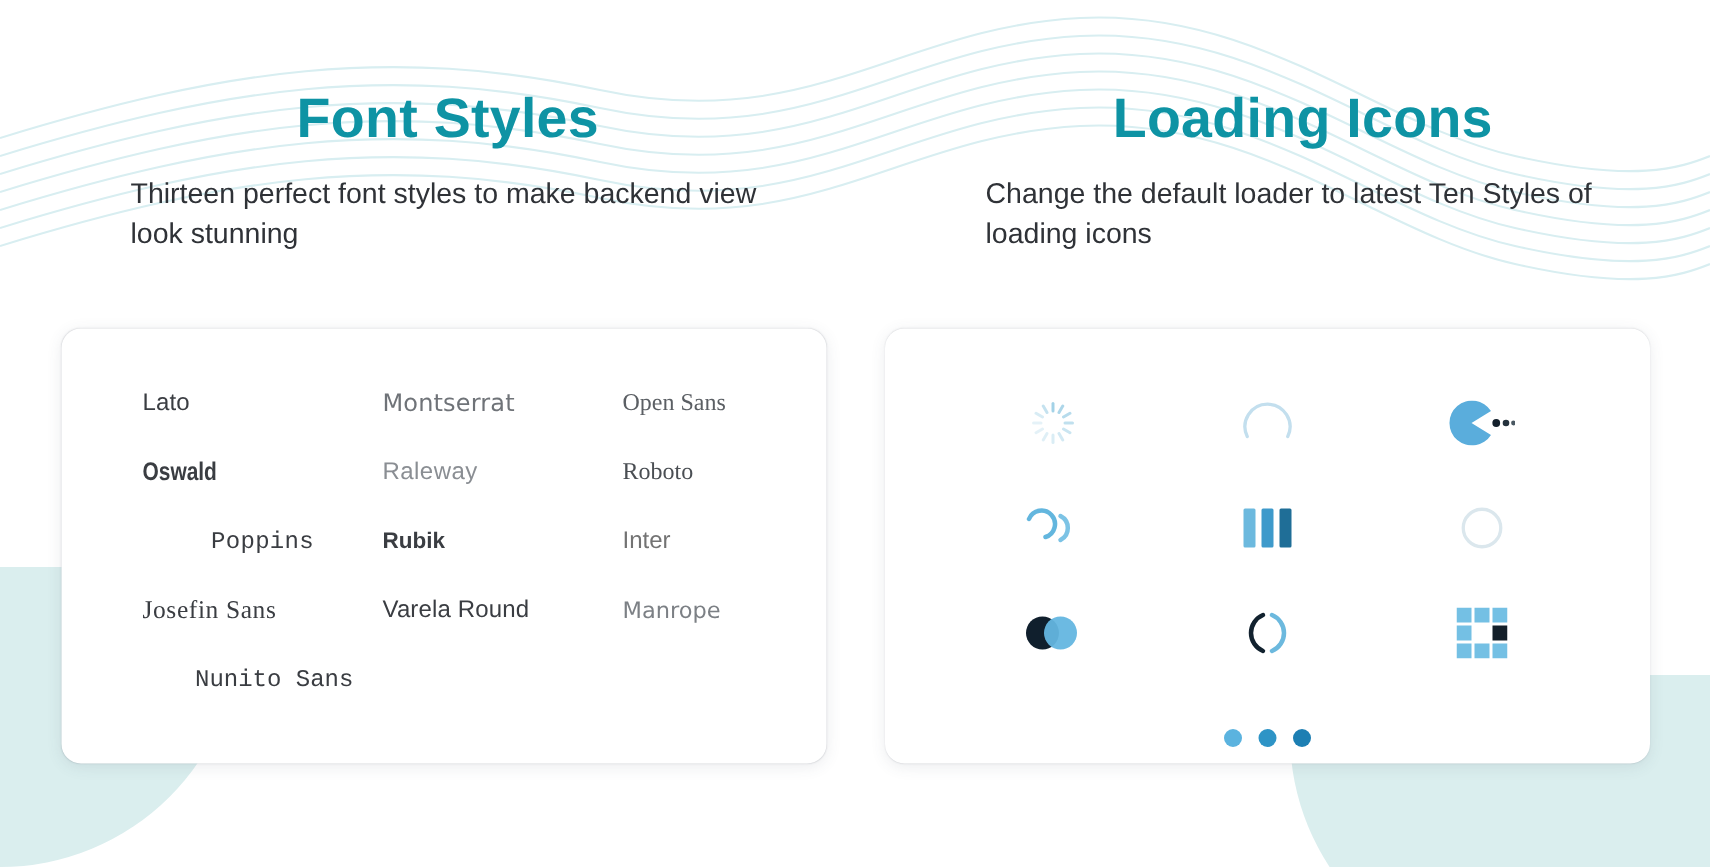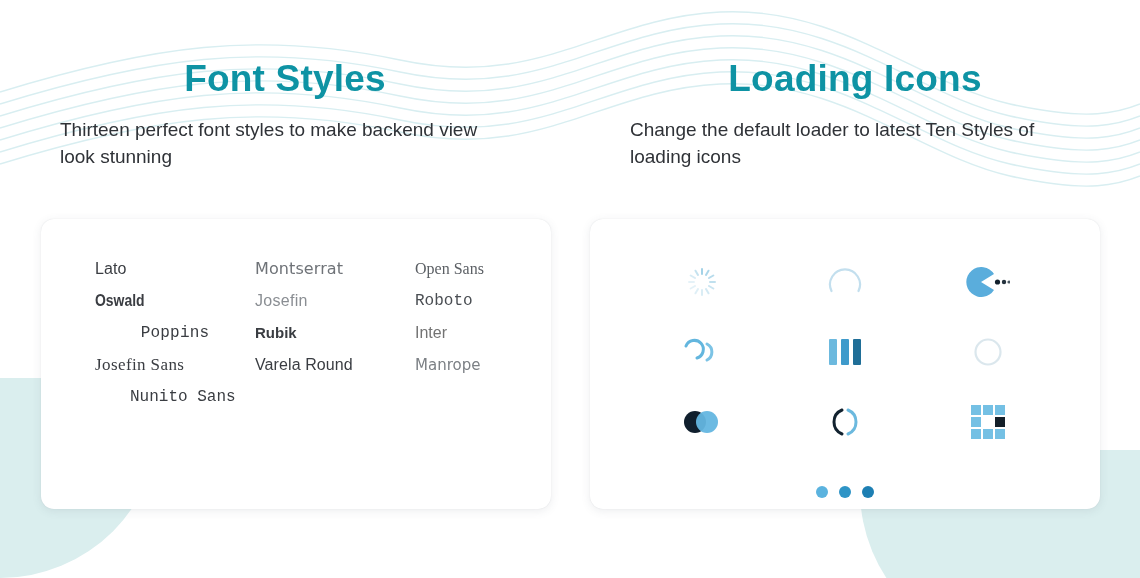--- a/index.html
+++ b/index.html
@@ -51,20 +51,21 @@
     z-index: 2;
     width: 1140px;
     height: 578px;
     display: flex;
   }
   .panel {
     width: 570px;
     height: 412px;
     position: relative;
     padding-top: 58px;
+    padding-left: 27px;
   }
 
   .panel-title {
     text-align: center;
     font-size: 37px;
     font-weight: bold;
     color: #0e93a4;
     letter-spacing: 0.2px;
     line-height: 1.15;
   }
@@ -94,21 +95,21 @@
     left: 20px;
     width: 510px;
     height: 290px;
   }
 
   
   .font-grid {
     display: grid;
     grid-template-columns: 160px 160px 160px;
     padding-left: 54px;
-    row-gap: 8px;
+    row-gap: 22px;
   }
   .font-name {
     font-size: 16px;
     color: #3a3d42;
     height: 24px;
     line-height: 24px;
     white-space: nowrap;
   }
   .f-lato        { font-family: "Liberation Sans", sans-serif; letter-spacing: .1px; }
   .f-oswald      { font-family: "Liberation Sans Narrow", "Liberation Sans", sans-serif;
@@ -116,21 +117,21 @@
                    font-size: 17px; }
   .f-poppins     { font-family: Liberation Mono, monospace; font-size: 16px; letter-spacing: .2px; text-align: center; }
   .f-josefin     { font-family: "Liberation Serif", serif; font-size: 17px;
                    letter-spacing: .4px; color: #3a3d42; }
   .f-nunito      { font-family: Liberation Mono, monospace; font-size: 16px; margin-left: 35px; }
   .f-montserrat  { font-family: "DejaVu Sans", sans-serif; color: #6f7378; letter-spacing: .1px; }
   .f-raleway     { font-family: "Liberation Sans", sans-serif; color: #8a8e93; letter-spacing: .3px; }
   .f-rubik       { font-family: Liberation Sans, sans-serif; font-weight: bold; font-size: 15px; }
   .f-varela      { font-family: "Liberation Sans", sans-serif; color: #3a3d42; letter-spacing: .1px; }
   .f-opensans    { font-family: Liberation Serif, serif; color: #5b5f64; }
-  .f-roboto      { font-family: Liberation Mono, monospace; color: #4a4e53; }
+  .f-roboto      { font-family: Liberation Serif, serif; color: #4a4e53; }
   .f-inter       { font-family: "Liberation Sans", sans-serif; color: #737373; }
   .f-manrope     { font-family: "DejaVu Sans", sans-serif; color: #7c8085; font-size: 15px; }
 
   
   .loader-grid {
     width: 100%;
     height: 100%;
     padding: 28px 40px 0 40px;
     display: grid;
     grid-template-columns: repeat(3, 1fr);
@@ -170,21 +171,21 @@
     <h1 class="panel-title">Font Styles</h1>
     <p class="panel-subtitle">Thirteen perfect font styles to make backend view look stunning</p>
 
     <div class="card card-fonts">
       <div class="font-grid">
         <div class="font-name f-lato">Lato</div>
         <div class="font-name f-montserrat">Montserrat</div>
         <div class="font-name f-opensans">Open Sans</div>
 
         <div class="font-name f-oswald">Oswald</div>
-        <div class="font-name f-raleway">Josefin</div>
+        <div class="font-name f-raleway">Raleway</div>
         <div class="font-name f-roboto">Roboto</div>
 
         <div class="font-name f-poppins">Poppins</div>
         <div class="font-name f-rubik">Rubik</div>
         <div class="font-name f-inter">Inter</div>
 
         <div class="font-name f-josefin">Josefin Sans</div>
         <div class="font-name f-varela">Varela Round</div>
         <div class="font-name f-manrope">Manrope</div>
 

